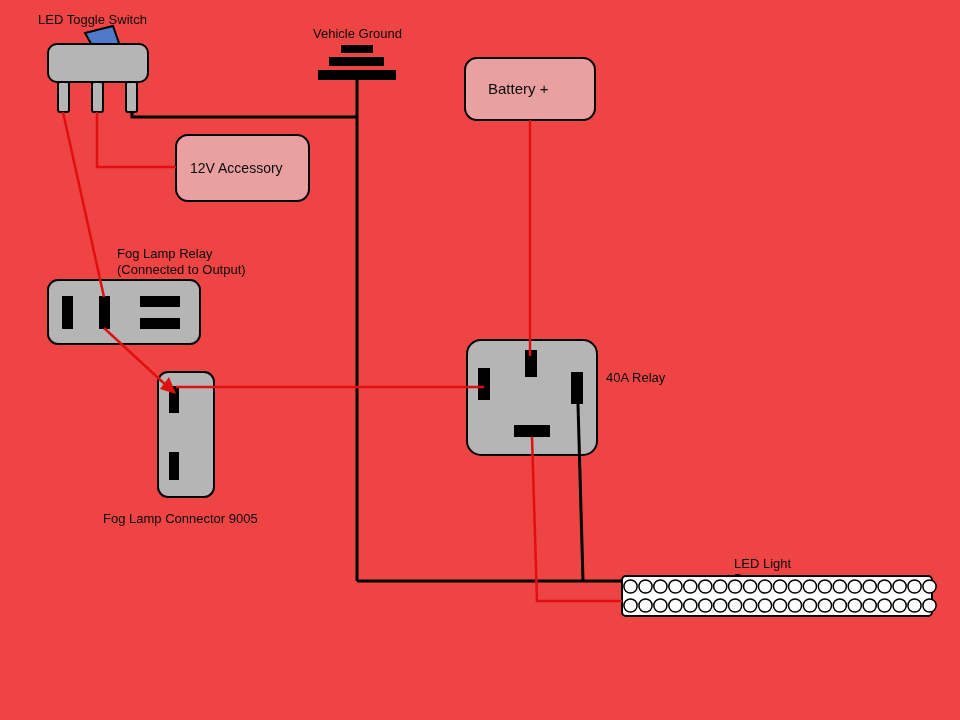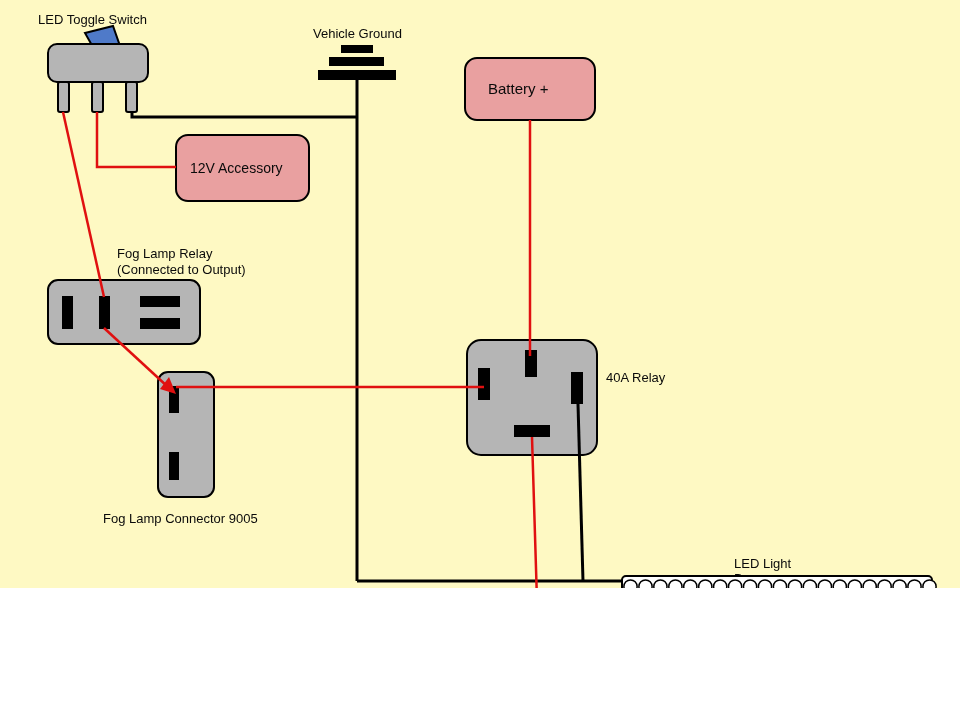--- a/index.html
+++ b/index.html
@@ -3,22 +3,22 @@
 <meta charset="utf-8">
 <style>
   html, body {
     margin: 0;
     padding: 0;
     background: #ffffff;
   }
   .canvas {
     position: relative;
     width: 960px;
-    height: 588px;
-    background: #fef9c3;
+    height: 720px;
+    background: #ef4444;
     overflow: hidden;
     font-family: "Liberation Sans", sans-serif;
   }
   .canvas svg {
     position: absolute;
     left: 0;
     top: 0;
     display: block;
   }
   .comp-gray {

